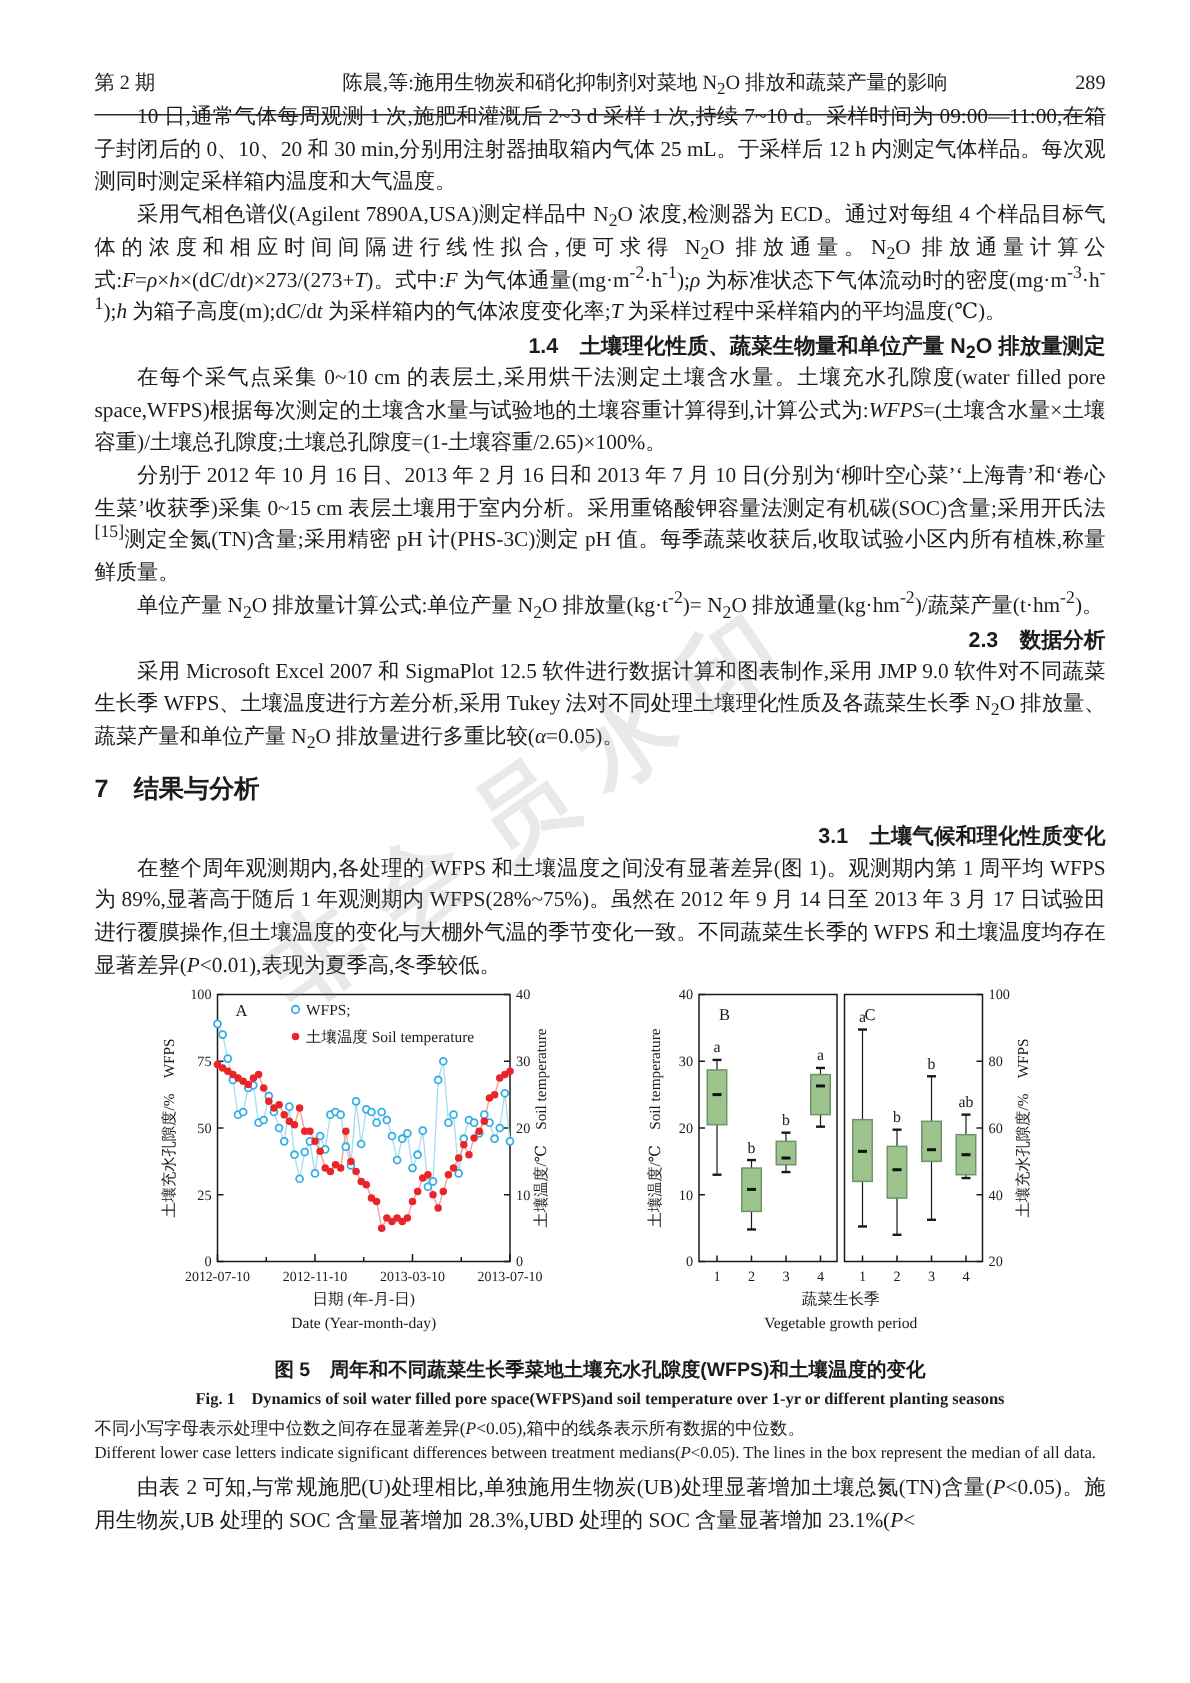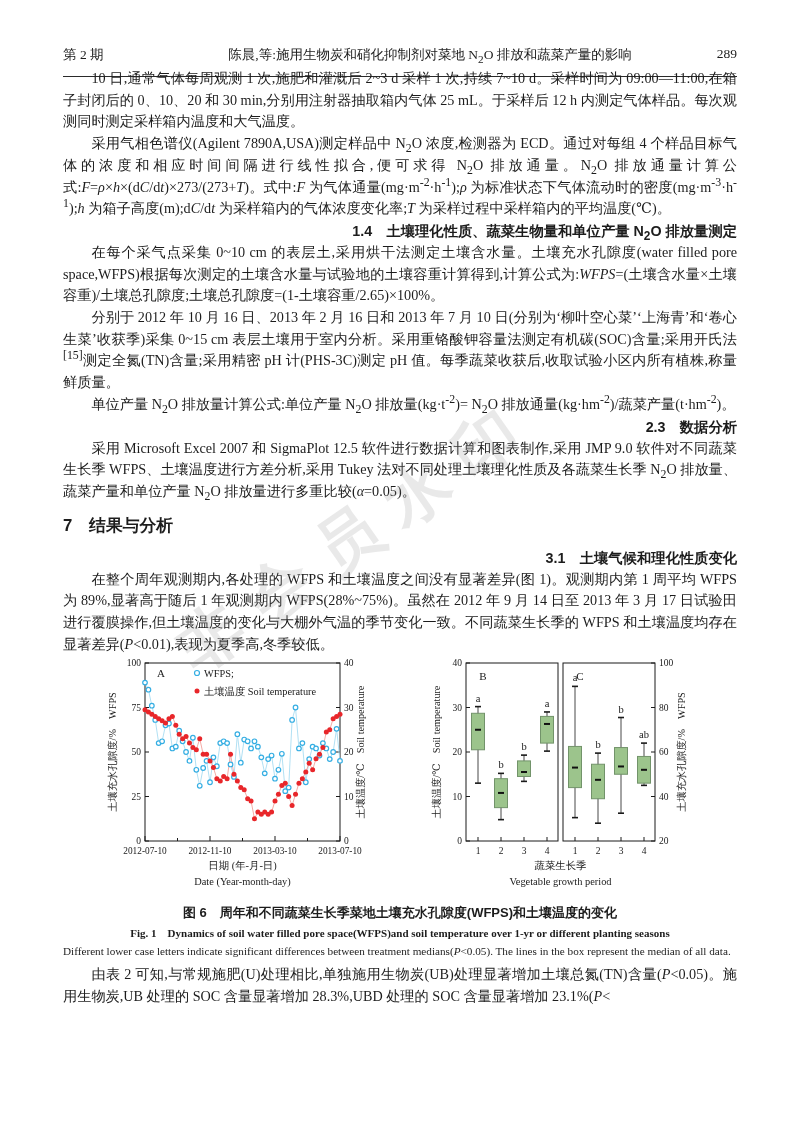--- a/index.html
+++ b/index.html
@@ -8,21 +8,21 @@
     font-family:"Liberation Serif","DejaVu Serif",serif;color:#1c1c1c;
   }
   .watermark{
     position:absolute;left:130px;top:440px;width:600px;z-index:5;
     transform:rotate(-35deg);font-size:64px;letter-spacing:20px;font-weight:bold;
     color:#8a8a8a;opacity:0.18;pointer-events:none;white-space:nowrap;
     font-family:"Liberation Sans","DejaVu Sans",sans-serif;
   }
   .pg-header{
     position:absolute;top:46px;left:63px;right:56px;
-    display:flex;align-items:flex-start;font-size:13.5px;
+    display:flex;align-items:center;font-size:13.5px;
     border-bottom:1.8px solid #2a2a2a;padding-bottom:12px;
   }
   .pg-header .issue{width:130px;text-align:left;}
   .pg-header .rtitle{flex:1;text-align:center;font-size:13.5px;}
   .pg-header .pnum{width:70px;text-align:right;}
   .content{
     position:absolute;top:68px;left:63px;right:56px;z-index:2;
     font-size:14.2px;line-height:21.7px;text-align:justify;
   }
   p.body{margin:0;text-indent:2em;}
@@ -319,17 +319,18 @@
         <line x1="548" y1="111.8" x2="554" y2="111.8" stroke="#111" stroke-width="2"></line>
         <text x="551" y="80.1" font-size="10.5" text-anchor="middle" fill="#1a1a1a" font-family="&quot;Liberation Serif&quot;,&quot;DejaVu Serif&quot;,serif">ab</text>
         <text x="487" y="22" font-size="11" text-anchor="middle" fill="#1a1a1a" font-family="&quot;Liberation Serif&quot;,&quot;DejaVu Serif&quot;,serif">C</text>
         <text x="347" y="94" font-size="10.2" text-anchor="middle" fill="#1a1a1a" font-family="&quot;Liberation Serif&quot;,&quot;DejaVu Serif&quot;,serif" transform="rotate(-90 347 94)">土壤温度/℃　Soil temperature</text>
         <text x="592" y="94" font-size="10.2" text-anchor="middle" fill="#1a1a1a" font-family="&quot;Liberation Serif&quot;,&quot;DejaVu Serif&quot;,serif" transform="rotate(-90 592 94)">土壤充水孔隙度/%　WFPS</text>
         <text x="467.5" y="211" font-size="10.4" text-anchor="middle" fill="#1a1a1a" font-family="&quot;Liberation Serif&quot;,&quot;DejaVu Serif&quot;,serif">蔬菜生长季</text>
         <text x="467.5" y="227" font-size="10.4" text-anchor="middle" fill="#1a1a1a" font-family="&quot;Liberation Serif&quot;,&quot;DejaVu Serif&quot;,serif">Vegetable growth period</text>
       </svg>
   </div>
 
-  <p class="cap-zh">图 6　周年和不同蔬菜生长季菜地土壤充水孔隙度(WFPS)和土壤温度的变化</p>
+  <p class="cap-zh">图 5　周年和不同蔬菜生长季菜地土壤充水孔隙度(WFPS)和土壤温度的变化</p>
   <p class="cap-en">Fig. 1　Dynamics of soil water filled pore space(WFPS)and soil temperature over 1-yr or different planting seasons</p>
+  <p class="note-zh">不同小写字母表示处理中位数之间存在显著差异(<i>P</i>&lt;0.05),箱中的线条表示所有数据的中位数。</p>
   <p class="note-en">Different lower case letters indicate significant differences between treatment medians(<i>P</i>&lt;0.05). The lines in the box represent the median of all data.</p>
   <p class="body">由表 2 可知,与常规施肥(U)处理相比,单独施用生物炭(UB)处理显著增加土壤总氮(TN)含量(<i>P</i>&lt;0.05)。施用生物炭,UB 处理的 SOC 含量显著增加 28.3%,UBD 处理的 SOC 含量显著增加 23.1%(<i>P</i>&lt;</p>
 </div>
 
 </body></html>

